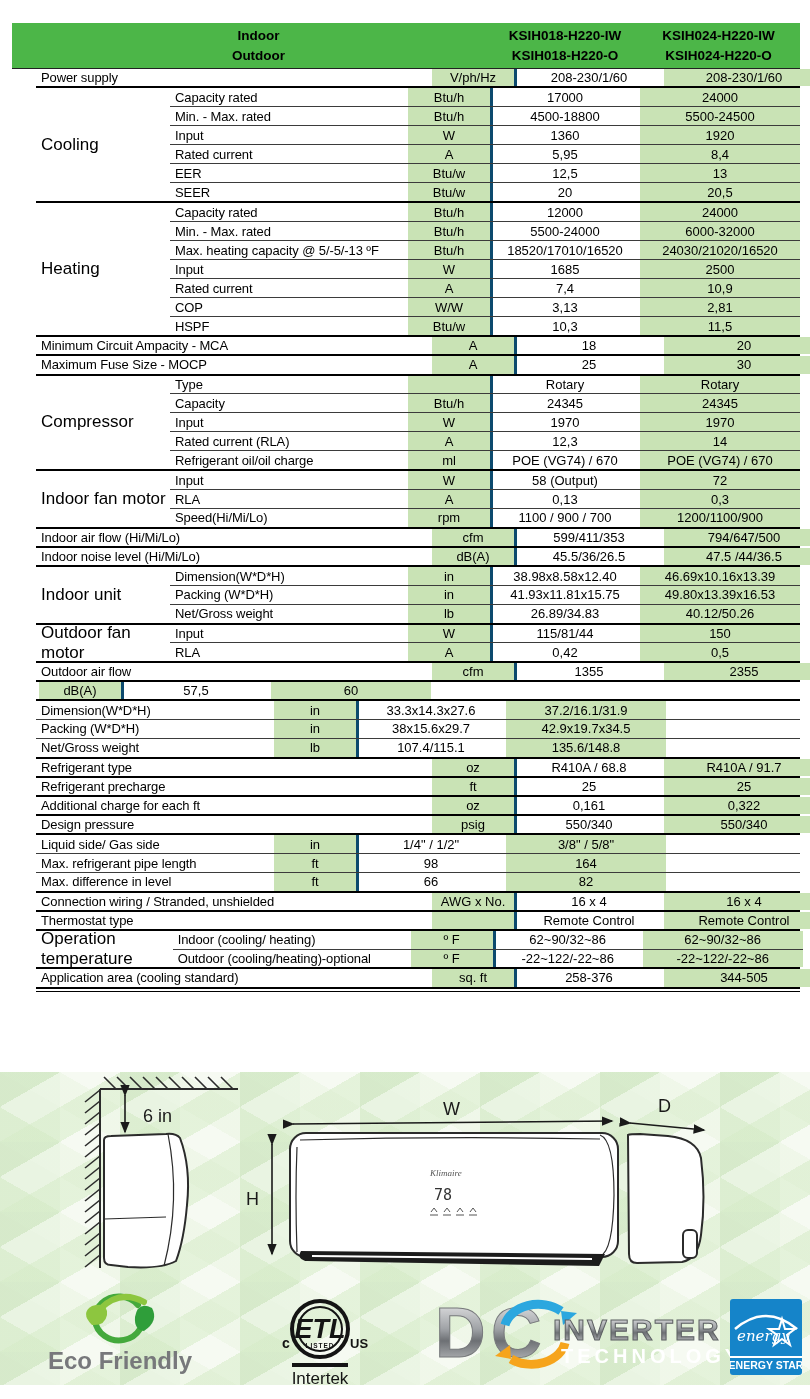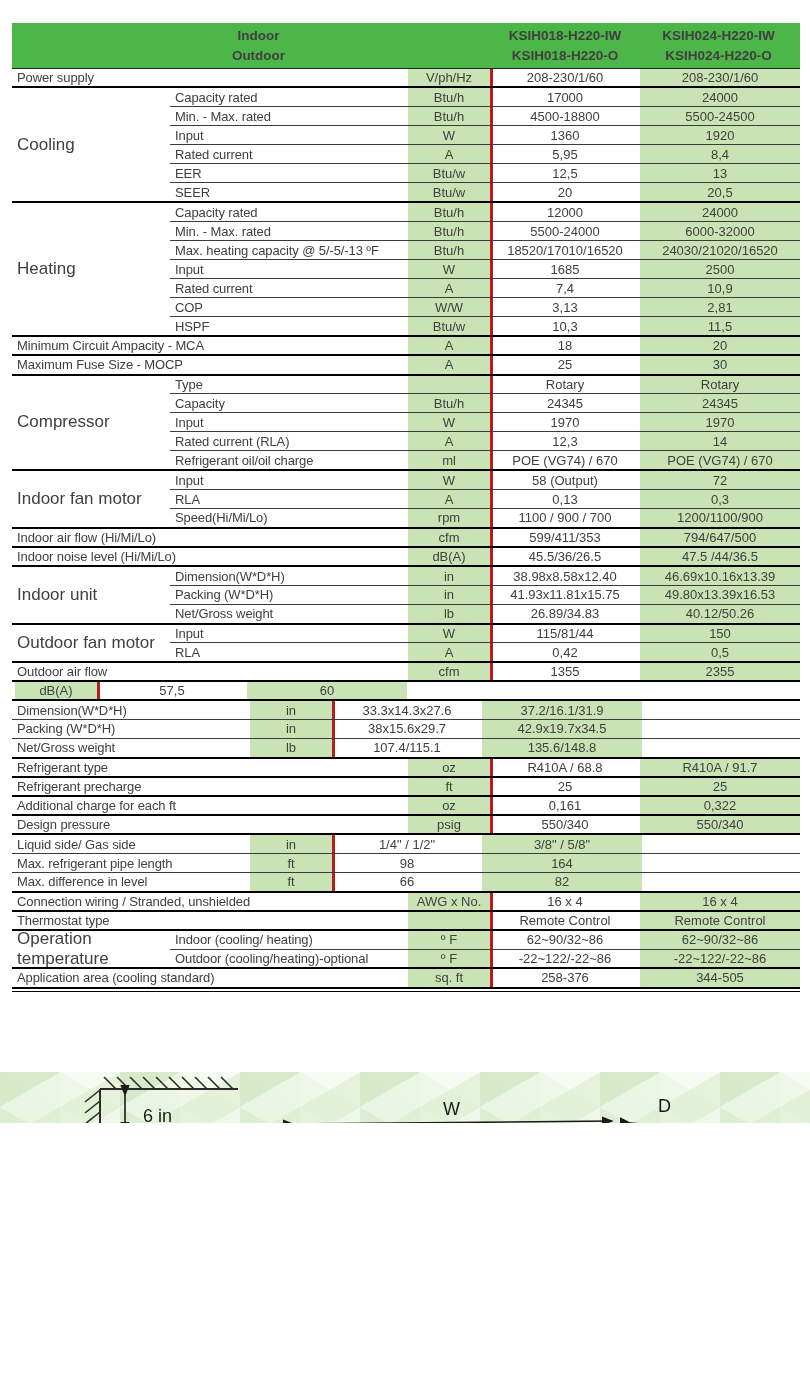--- a/index.html
+++ b/index.html
@@ -1,40 +1,40 @@
 <!DOCTYPE html>
 <html><head>
 <meta charset="utf-8">
 <style>
   html,body{margin:0;padding:0;background:#fff;}
-  #page{position:relative;width:810px;height:1123px;background:#fff;overflow:hidden;
-        font-family:"Liberation Sans","DejaVu Sans",sans-serif;color:#404040;}
+  #page{position:relative;width:810px;height:1399px;background:#fff;overflow:hidden;
+        font-family:"Liberation Sans","DejaVu Sans",sans-serif;color:#000000;}
 
   
   #spec-table{position:absolute;left:12px;top:23px;width:788px;}
   #spec-header{display:flex;height:45px;background:var(--hgreen);border-bottom:1px solid #222;}
   #spec-header .hcell{display:flex;flex-direction:column;justify-content:center;align-items:center;
       font-weight:bold;font-size:13.5px;line-height:20px;}
   .h1{width:393px;box-sizing:border-box;padding-left:100px;}
   .hu{width:88px;}
   .hm1{width:144px;}
   .hm2{width:163px;}
 
-  #spec-body{border-bottom:1.5px solid #000;padding-bottom:2.5px;}
+  #spec-body{border-bottom:1.5px solid #000;padding-bottom:2.5px;margin-left:24px;}
   .sec{display:flex;box-sizing:border-box;border-bottom:2.5px solid #000;}
   .gcol{width:158px;box-sizing:border-box;padding-left:5px;display:flex;align-items:center;
         font-size:17px;}
   .rcol{flex:1;display:flex;flex-direction:column;}
   .trow{flex:1;display:flex;box-sizing:border-box;}
   .rcol .trow + .trow{border-top:1px solid #3b3b3b;}
   .cell{display:flex;align-items:center;font-size:13px;box-sizing:border-box;white-space:nowrap;}
   .lbl{width:235px;padding-left:5px;letter-spacing:-0.1px;}
   .widesec .lbl{width:393px;}
   .unit{width:88px;justify-content:center;background:var(--cgreen);
-        border-left:3px solid #fff;border-right:3px solid #b91c1c;}
+        border-left:3px solid #fff;border-right:3px solid #0c4a6e;}
   .v1{width:144px;justify-content:center;}
   .v2{width:163px;justify-content:center;background:var(--cgreen);border-left:3px solid #fff;}
 
   
   #pattern-band{position:absolute;left:0;top:1072px;width:810px;height:313px;
     background:
       linear-gradient(150deg, rgba(186,219,166,.40) 0 25%, transparent 25% 50%, rgba(214,236,200,.55) 50% 75%, transparent 75%),
       linear-gradient(30deg, rgba(205,231,189,.45) 0 25%, transparent 25% 50%, rgba(236,246,229,.65) 50% 75%, transparent 75%),
       linear-gradient(90deg, #e9f4e2 0 50%, #f6faf2 50%);
     background-size:120px 70px,120px 70px,120px 70px;}

